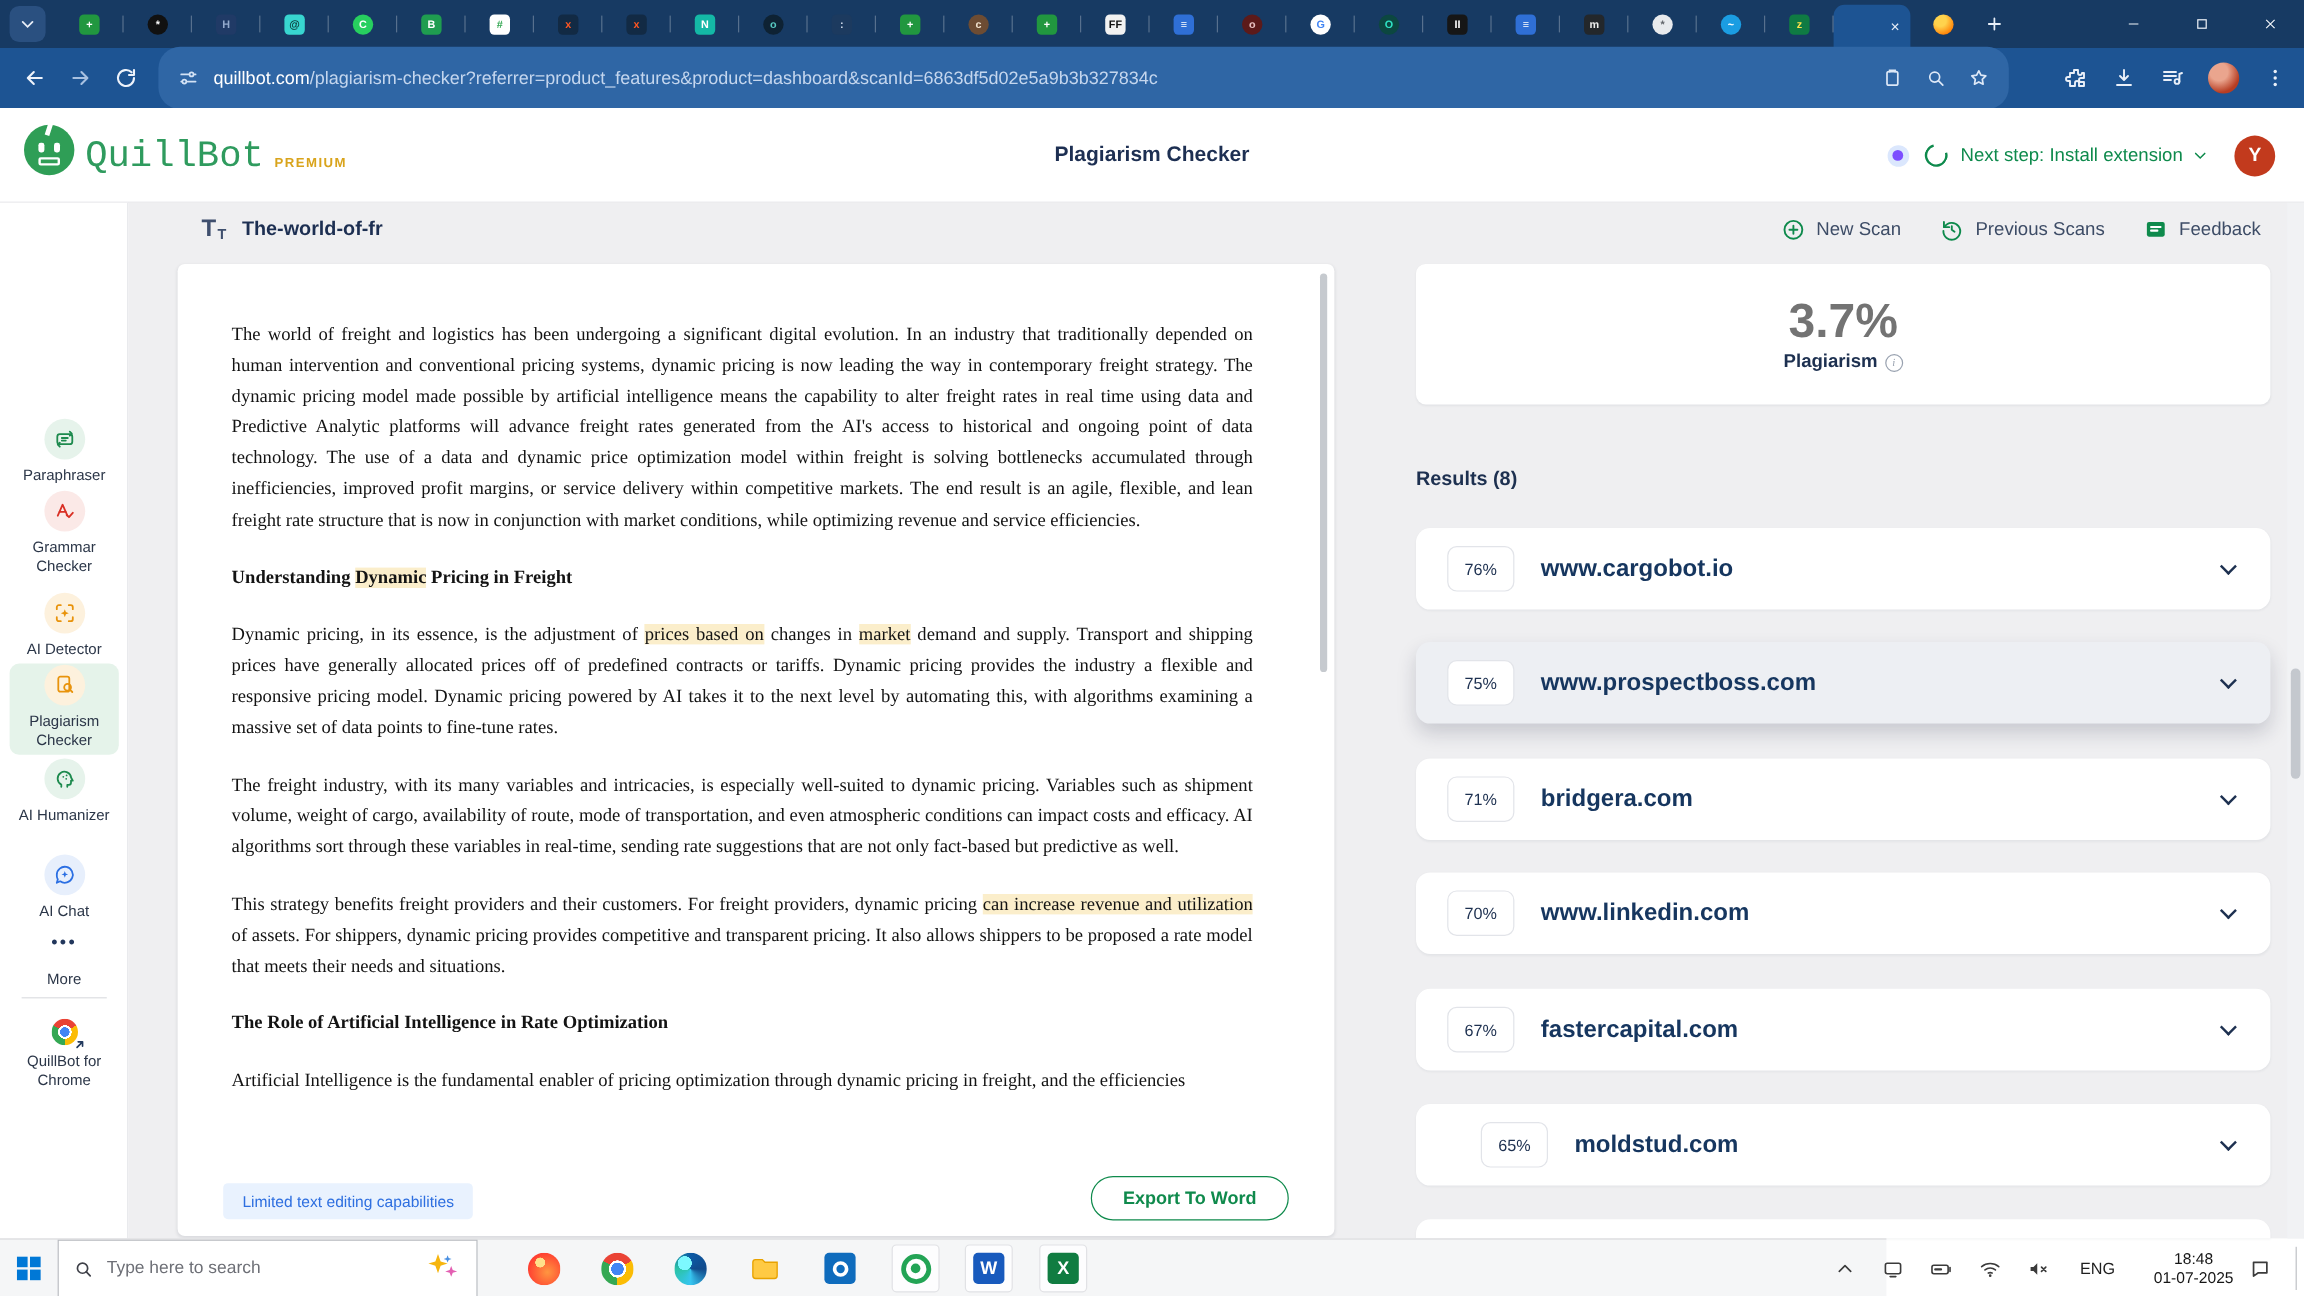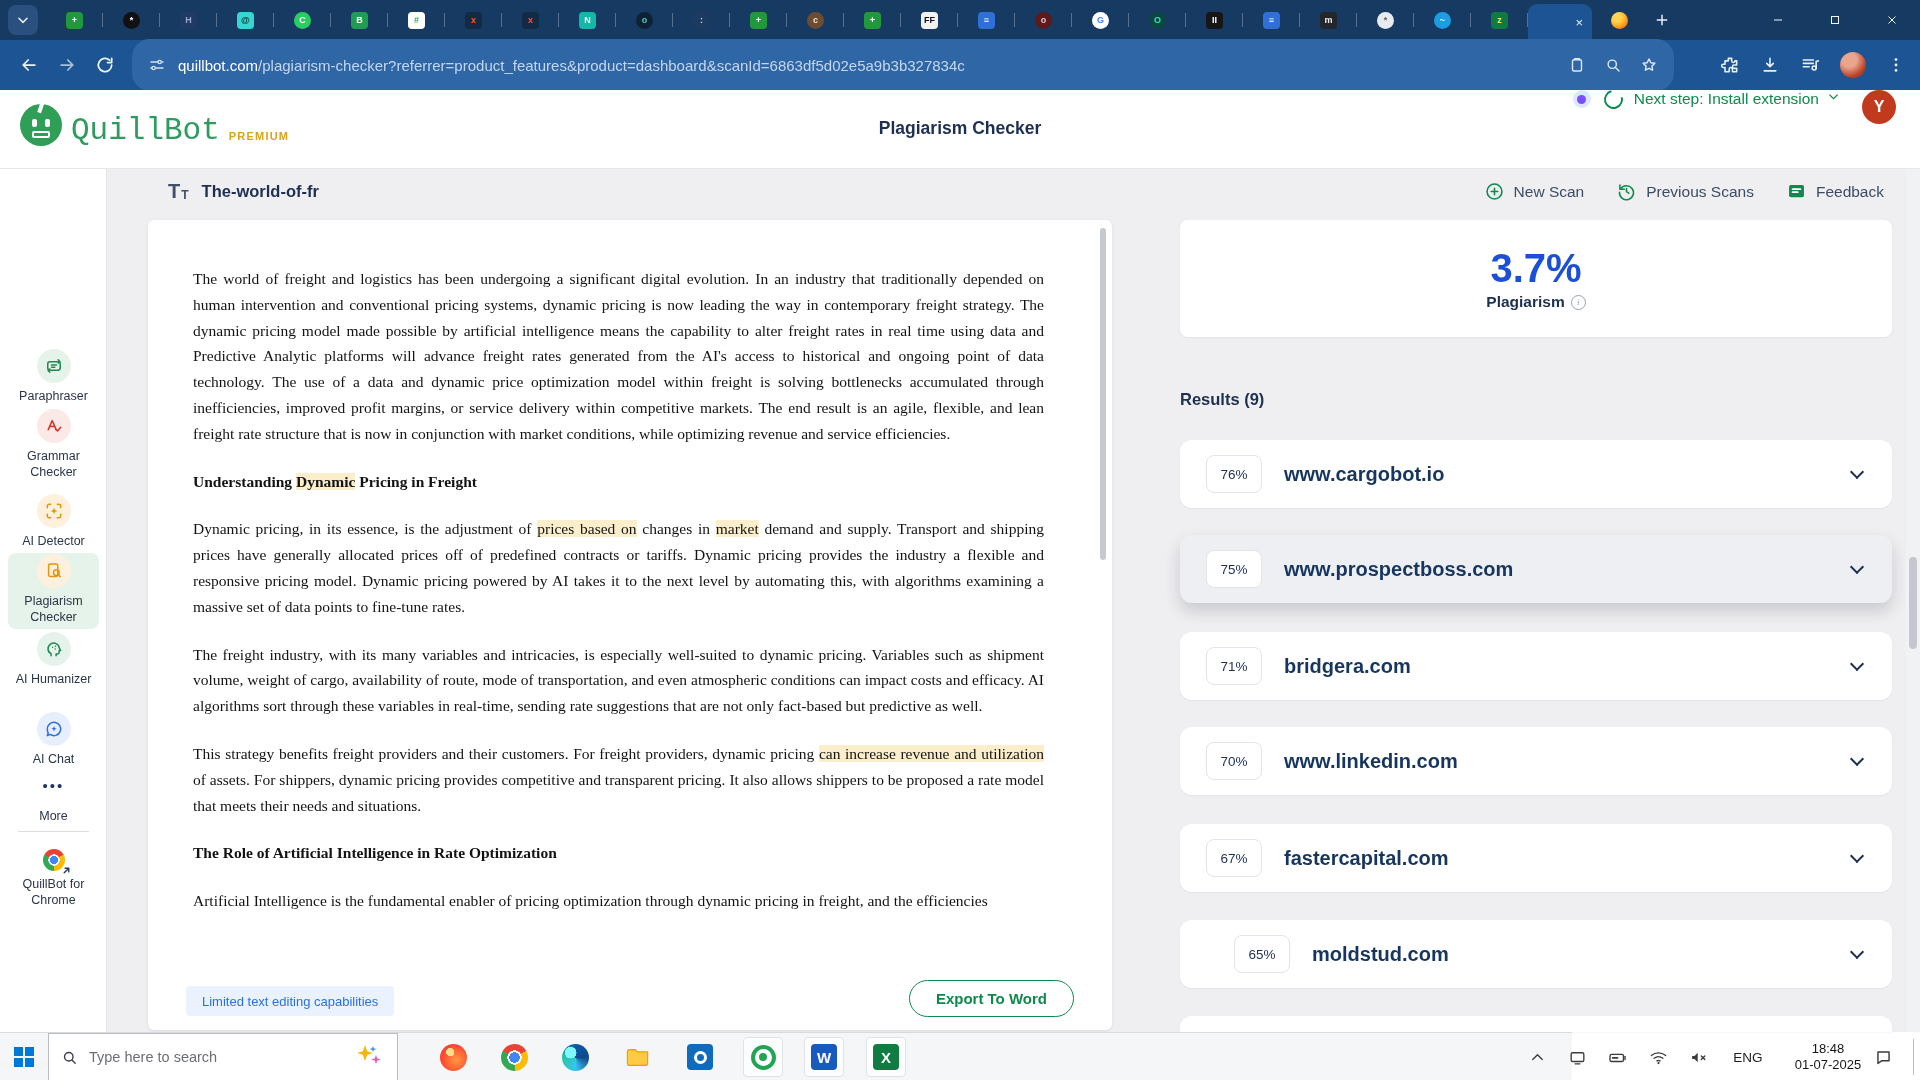--- a/index.html
+++ b/index.html
@@ -41,21 +41,21 @@
   
   #appheader { position:absolute; left:0; top:90px; width:1920px; height:79px; background:#fff; border-bottom:1px solid #e6e7ea; }
   #logo { position:absolute; left:20px; top:14px; display:flex; align-items:flex-end; }
   #logo-badge { width:42px; height:42px; border-radius:50%; background:#2f9e56; position:relative; margin-right:9px; }
   #logo-badge .eye { position:absolute; top:15px; width:5px; height:8px; border-radius:2px; background:#fff; }
   #logo-badge .mouth { position:absolute; left:12px; top:27px; width:18px; height:7px; border:2px solid #fff; border-radius:2px; background:#2f9e56; }
   #logo-badge .quill { position:absolute; left:19px; top:-3px; width:4px; height:12px; background:#fff; border-radius:2px 2px 0 0; transform:rotate(18deg); }
   #brand { font-family:Liberation Mono, monospace; font-size:31px; color:#2f9b5e; line-height:1; }
   #plan { font-size:11px; font-weight:bold; letter-spacing:1.2px; color:#d9a41c; margin:0 0 4px 9px; }
   #page-title { position:absolute; left:0; right:0; top:28px; text-align:center; font-size:17.5px; font-weight:bold; color:#1d2f52; }
-  #header-right { position:absolute; right:24px; top:0; height:79px; display:flex; align-items:flex-start; }
+  #header-right { position:absolute; right:24px; top:0; height:79px; display:flex; align-items:center; }
   #pulse-dot { width:18px; height:18px; border-radius:50%; background:#dbe7fd; display:flex; align-items:center; justify-content:center; }
   #pulse-dot i { width:9px; height:9px; border-radius:50%; background:#7c4dff; }
   #progress-ring { width:19px; height:19px; border-radius:50%; border:2.5px solid #0e8a4c; border-left-color:transparent; transform:rotate(120deg); margin-left:13px; }
   #next-step { margin-left:11px; font-size:15.5px; color:#0e8a4c; }
   #next-step-chev { color:#0e8a4c; margin-left:8px; }
   #next-step-chev svg { width:13px; height:13px; }
   #user-avatar { width:34px; height:34px; border-radius:50%; background:#c23a1d; color:#fff; font-weight:bold; font-size:16px; display:flex; align-items:center; justify-content:center; margin-left:22px; }
 
   
   #sidebar { position:absolute; left:0; top:169px; width:107px; height:863px; background:#fff; border-right:1px solid #e4e5e9; }
@@ -88,21 +88,21 @@
   #doc-text { position:absolute; left:45px; right:68px; top:46px; bottom:62px; overflow:hidden; font-family:"Liberation Serif",serif; font-size:15.5px; line-height:25.8px; color:#131313; text-align:justify; }
   #doc-text p { margin:0 0 22px 0; }
   #doc-text h3 { font-size:15.5px; margin:0 0 22px 0; }
   .hl { background:#fbeecb; }
   #doc-scrollbar { position:absolute; right:6px; top:8px; width:6px; height:332px; border-radius:3px; background:#c6cacf; }
   #edit-chip { position:absolute; left:38px; bottom:14px; height:30px; padding:0 16px; background:#e9f2fe; border-radius:4px; display:flex; align-items:center; font-size:13px; color:#2e6fe0; }
   #export-btn { position:absolute; right:38px; bottom:13px; height:37px; padding:0 26px; background:#fff; border:1.5px solid #0f8a4c; border-radius:19px; display:flex; align-items:center; font-size:15px; font-weight:bold; color:#0f8a4c; }
 
   
   #score-card { position:absolute; left:1180px; top:220px; width:712px; height:117px; background:#fff; border-radius:8px; box-shadow:0 1px 2px rgba(20,30,50,.06); display:flex; flex-direction:column; align-items:center; justify-content:center; }
-  #score-value { font-size:40px; font-weight:bold; color:#1d4ed8; line-height:1.1; }
+  #score-value { font-size:40px; font-weight:bold; color:#737373; line-height:1.1; }
   #score-label-row { display:flex; align-items:center; gap:6px; margin-top:3px; }
   #score-label { font-size:15.5px; font-weight:bold; color:#1d3050; }
   .info-dot { width:15px; height:15px; border-radius:50%; border:1.4px solid #98a1af; color:#98a1af; font-size:9px; display:flex; align-items:center; justify-content:center; font-family:"Liberation Serif",serif; font-style:italic; }
   #results-heading { position:absolute; left:1180px; top:390px; font-size:16.5px; font-weight:bold; color:#1d3050; }
   .result-card { position:absolute; left:1180px; width:712px; height:68px; background:#fff; border-radius:12px; box-shadow:0 1px 2px rgba(20,30,50,.05); display:flex; align-items:center; }
   .result-card.elevated { background:#edeff3; box-shadow:0 8px 16px rgba(25,35,60,.18);text-align:center; }
   .pct-badge { width:56px; height:38px; margin-left:26px; border:1px solid #e2e4e9; border-radius:8px; background:#fff; display:flex; align-items:center; justify-content:center; font-size:13.5px; color:#1d3050; }
   .result-domain { margin-left:22px; font-size:20px; font-weight:600; color:#16365f; }
   .card-chev { position:absolute; right:30px; top:27px; width:10px; height:10px; border-right:2.4px solid #1d3050; border-bottom:2.4px solid #1d3050; transform:rotate(45deg); }
   #partial-card { position:absolute; left:1180px; top:1016px; width:712px; height:16px; background:#fff; border-radius:12px 12px 0 0; box-shadow:0 1px 2px rgba(20,30,50,.05); }
@@ -485,21 +485,21 @@
     <div id="export-btn">Export To Word</div>
   </div>
 
   <div id="score-card">
     <div id="score-value">3.7%</div>
     <div id="score-label-row">
       <span id="score-label">Plagiarism</span>
       <span class="info-dot">i</span>
     </div>
   </div>
-  <div id="results-heading">Results (9)</div>
+  <div id="results-heading">Results (8)</div>
   <div id="result-cards">
       <div class="result-card" style="top: 440px;">
         <span class="pct-badge">76%</span>
         <span class="result-domain">www.cargobot.io</span>
         <span class="card-chev"></span>
       </div>
       <div class="result-card elevated" style="top: 535px;">
         <span class="pct-badge">75%</span>
         <span class="result-domain">www.prospectboss.com</span>
         <span class="card-chev"></span>

